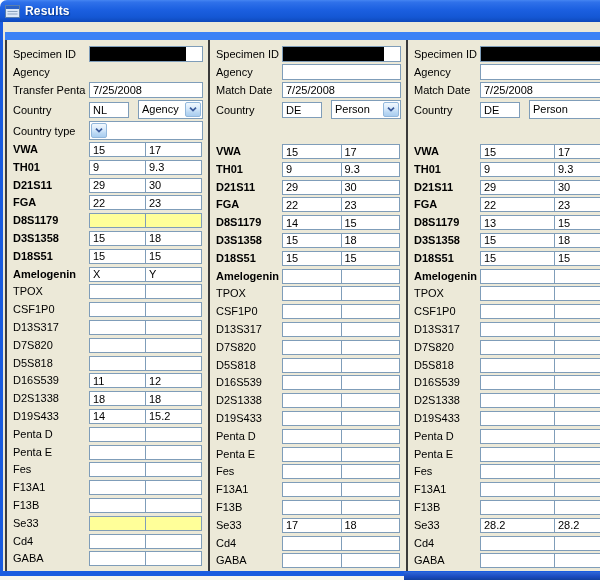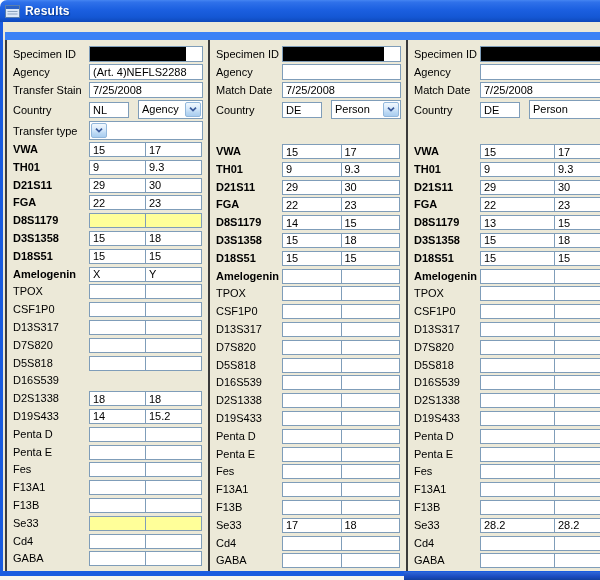--- a/index.html
+++ b/index.html
@@ -78,40 +78,39 @@
 
       <div class="panel p1">
         <div class="hrow">
           <span class="flabel">Specimen ID</span>
           <span class="specimen">
               <span class="redact"></span>
             </span>
         </div>
         <div class="hrow">
           <span class="flabel">Agency</span>
-          <input class="tbx" value="(Art. 4)NEFLS2288" style="">
-        </div>
-        <div class="hrow">
-          <span class="flabel">Transfer Stain</span>
+        </div>
+        <div class="hrow">
+          <span class="flabel">Transfer Penta</span>
           <input class="tbx" value="7/25/2008" style="">
         </div>
         <div class="hrow tall">
           <span class="flabel">Country</span>
           <input class="tbx cinput" value="NL" style="">
           <span class="combo">
             <span class="combo-text">Agency</span>
             <span class="combo-btn">
               <svg width="8" height="5" viewBox="0 0 8 5">
                   <path d="M1 0.6 L4 3.6 L7 0.6" stroke="#3a5a9b" stroke-width="1.7" fill="none"></path>
                 </svg>
             </span>
           </span>
         </div>
         <div class="hrow tall">
-          <span class="flabel">Transfer type</span>
+          <span class="flabel">Country type</span>
           <span class="combo">
             <span class="combo-btn">
               <svg width="8" height="5" viewBox="0 0 8 5">
                   <path d="M1 0.6 L4 3.6 L7 0.6" stroke="#3a5a9b" stroke-width="1.7" fill="none"></path>
                 </svg>
             </span>
           </span>
         </div>
         <div class="markers">
             <div class="mrow">
@@ -200,20 +199,24 @@
             </div>
             <div class="mrow">
               <span class="mlabel">D5S818</span>
               <span class="alleles">
                 <input class="tbx al" style="">
                 <input class="tbx al" style="">
               </span>
             </div>
             <div class="mrow">
               <span class="mlabel">D16S539</span>
+              <span class="alleles">
+                <input class="tbx al" value="11" style="">
+                <input class="tbx al" value="12" style="">
+              </span>
             </div>
             <div class="mrow">
               <span class="mlabel">D2S1338</span>
               <span class="alleles">
                 <input class="tbx al" value="18" style="">
                 <input class="tbx al" value="18" style="">
               </span>
             </div>
             <div class="mrow">
               <span class="mlabel">D19S433</span>

